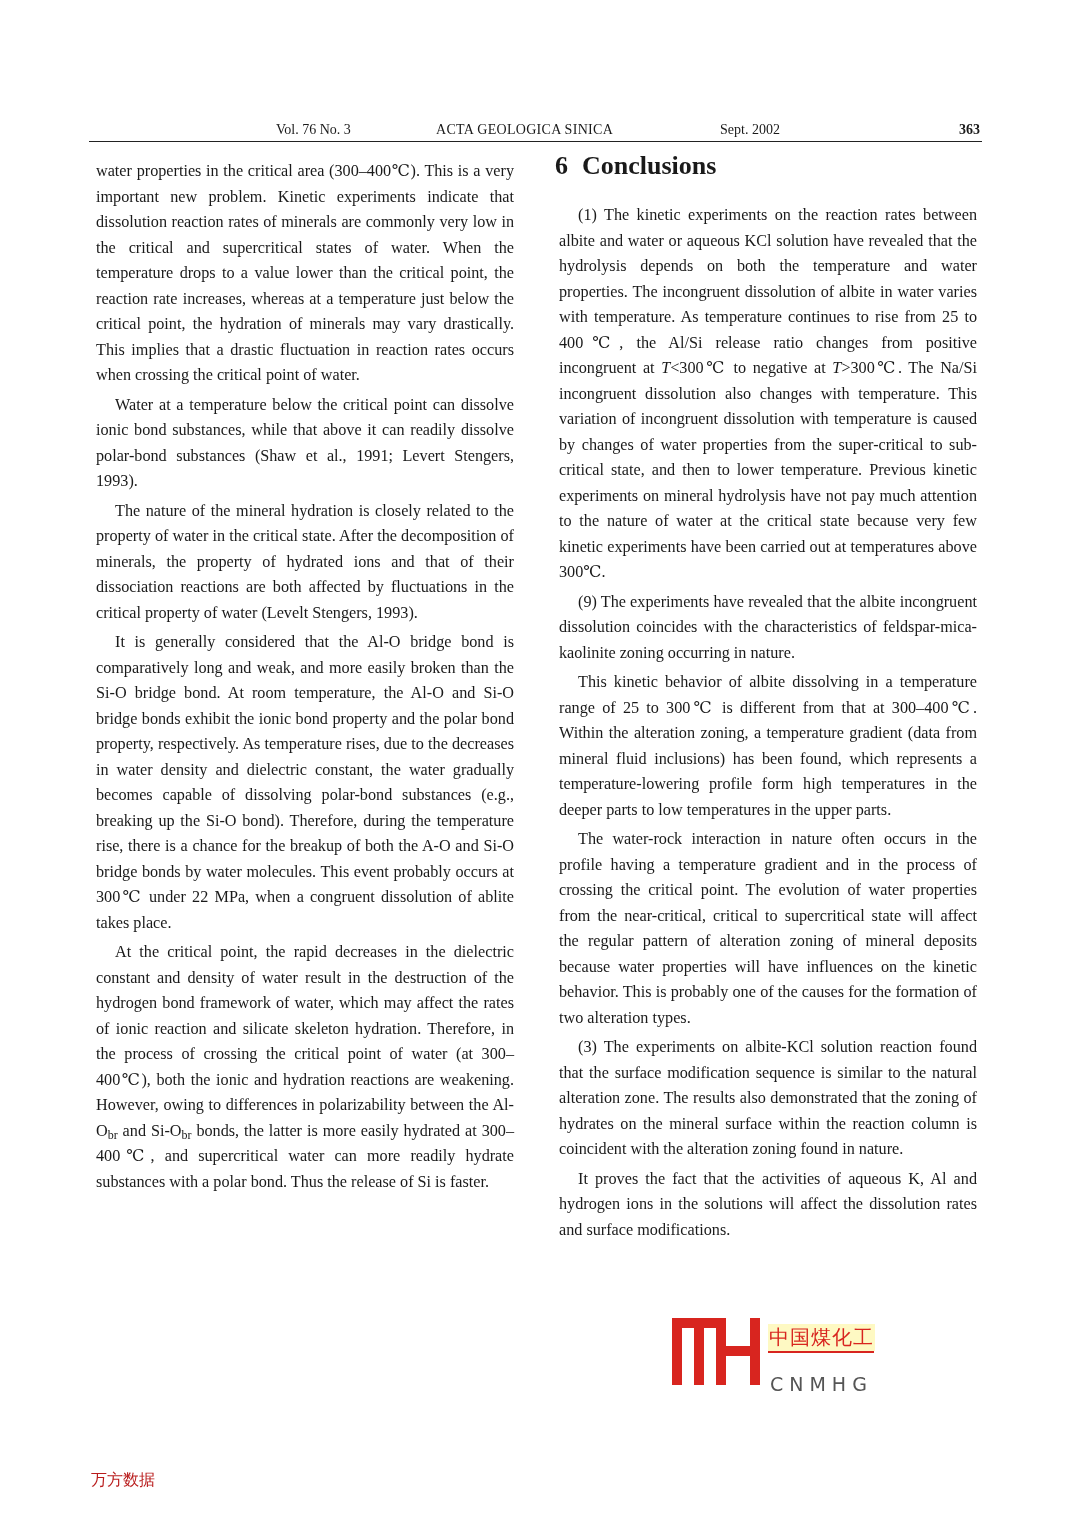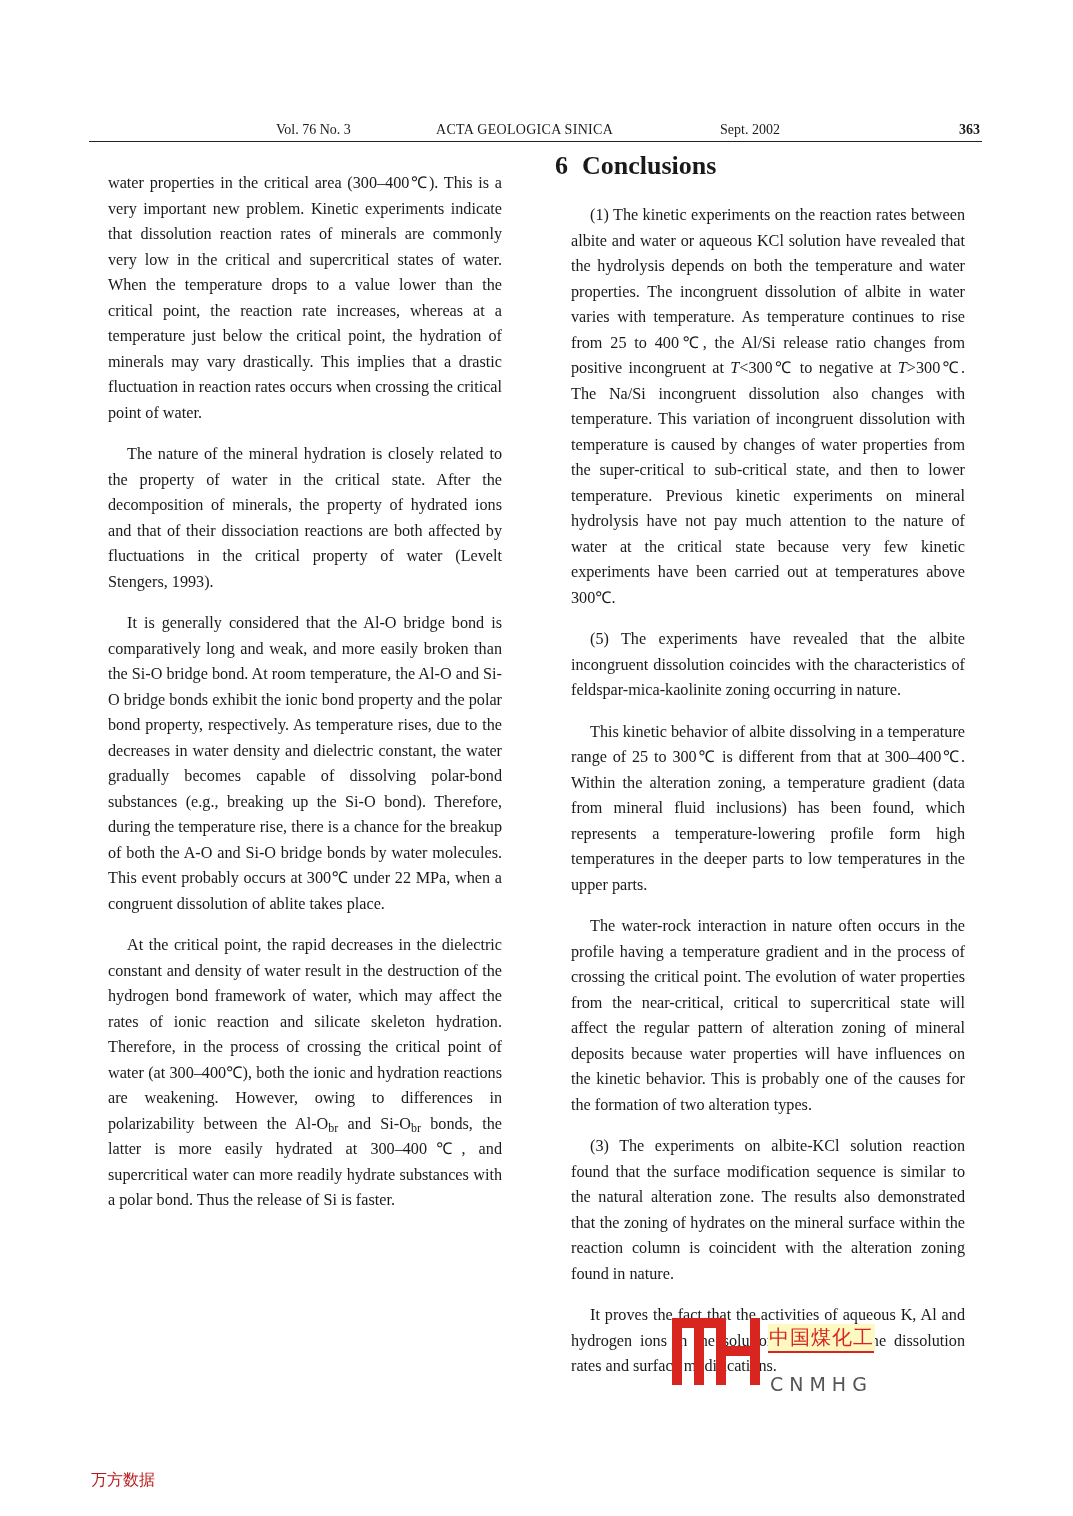--- a/index.html
+++ b/index.html
@@ -9,21 +9,21 @@
             border-bottom: 1.5px solid #222; font-size: 14px; }
   .header span { position: absolute; top: 1px; }
   .h-vol { left: 187px; }
   .h-journal { left: 347px; letter-spacing: 0.3px; }
   .h-date { left: 631px; }
   .h-page { right: 2px; font-weight: bold; }
   .col { position: absolute; top: 155px; width: 426px; font-size: 16.2px; line-height: 25.5px;
          text-align: justify; }
   .col-left { left: 92px; }
   .col-right { left: 555px; }
-  .col p { margin: 16px; font-family: Liberation Serif, serif; }
+  .col p { margin: 4px; }
   .col p.indent { text-indent: 19px; }
   .section-title { font-weight: bold; font-size: 26px; margin: 0 0 26px 0; line-height: 22px; }
   .section-title .num { margin-right: 14px; }
   sub { font-size: 12px; vertical-align: -3px; line-height: 0; }
   .footer { position: absolute; left: 91px; top: 1470px; font-family: "DejaVu Sans", sans-serif;
             font-size: 16px; color: #b91c1c; }
   .logo { position: absolute; left: 672px; top: 1318px; width: 210px; height: 70px; background: transparent; }
   .logo-mark { position: absolute; left: 0; top: 0; width: 88px; height: 67px; }
   .logo-cn { position: absolute; left: 96px; top: 6px; font-family: "DejaVu Sans", sans-serif;
              font-size: 20px; color: #d8251f; letter-spacing: 1px; background: #fef9c3; padding: 0 1px; }
@@ -36,29 +36,30 @@
 
 <div class="header">
   <span class="h-vol">Vol. 76 No. 3</span>
   <span class="h-journal">ACTA GEOLOGICA SINICA</span>
   <span class="h-date">Sept.  2002</span>
   <span class="h-page">363</span>
 </div>
 
 <div class="col col-left">
   <p>water properties in the critical area (300–400℃). This is a very important new problem. Kinetic experiments indicate that dissolution reaction rates of minerals are commonly very low in the critical and supercritical states of water. When the temperature drops to a value lower than the critical point, the reaction rate increases, whereas at a temperature just below the critical point, the hydration of minerals may vary drastically. This implies that a drastic fluctuation in reaction rates occurs when crossing the critical point of water.</p>
+  <p class="indent">Water at a temperature below the critical point can dissolve ionic bond substances, while that above it can readily dissolve polar-bond substances (Shaw et al., 1991; Levert Stengers, 1993).</p>
   <p class="indent">The nature of the mineral hydration is closely related to the property of water in the critical state. After the decomposition of minerals, the property of hydrated ions and that of their dissociation reactions are both affected by fluctuations in the critical property of water (Levelt Stengers, 1993).</p>
   <p class="indent">It is generally considered that the Al-O bridge bond is comparatively long and weak, and more easily broken than the Si-O bridge bond. At room temperature, the Al-O and Si-O bridge bonds exhibit the ionic bond property and the polar bond property, respectively. As temperature rises, due to the decreases in water density and dielectric constant, the water gradually becomes capable of dissolving polar-bond substances (e.g., breaking up the Si-O bond). Therefore, during the temperature rise, there is a chance for the breakup of both the A-O and Si-O bridge bonds by water molecules. This event probably occurs at 300℃ under 22 MPa, when a congruent dissolution of ablite takes place.</p>
   <p class="indent"><span>At the critical point, the rapid decreases in the dielectric constant and density of water result in the destruction of the hydrogen bond framework of water, which may affect the rates of ionic reaction and silicate skeleton hydration. Therefore, in the process of crossing the critical point of water (at 300–400℃), both the ionic and hydration reactions are weakening. However, owing to differences in polarizability between the Al-O</span><sub>br</sub><span> and Si-O</span><sub>br</sub><span> bonds, the latter is more easily hydrated at 300–400℃, and supercritical water can more readily hydrate substances with a polar bond. Thus the release of Si is faster.</span></p>
 </div>
 
 <div class="col col-right">
   <h2 class="section-title"><span class="num">6</span><span>Conclusions</span></h2>
   <p class="indent"><span>(1) The kinetic experiments on the reaction rates between albite and water or aqueous KCl solution have revealed that the hydrolysis depends on both the temperature and water properties. The incongruent dissolution of albite in water varies with temperature. As temperature continues to rise from 25 to 400℃, the Al/Si release ratio changes from positive incongruent at </span><i>T</i><span>&lt;300℃ to negative at </span><i>T</i><span>&gt;300℃. The Na/Si incongruent dissolution also changes with temperature. This variation of incongruent dissolution with temperature is caused by changes of water properties from the super-critical to sub-critical state, and then to lower temperature. Previous kinetic experiments on mineral hydrolysis have not pay much attention to the nature of water at the critical state because very few kinetic experiments have been carried out at temperatures above 300℃.</span></p>
-  <p class="indent">(5) The experiments have revealed that the albite incongruent dissolution coincides with the characteristics of feldspar-mica-kaolinite zoning occurring in nature.</p>
+  <p class="indent">(9) The experiments have revealed that the albite incongruent dissolution coincides with the characteristics of feldspar-mica-kaolinite zoning occurring in nature.</p>
   <p class="indent">This kinetic behavior of albite dissolving in a temperature range of 25 to 300℃ is different from that at 300–400℃. Within the alteration zoning, a temperature gradient (data from mineral fluid inclusions) has been found, which represents a temperature-lowering profile form high temperatures in the deeper parts to low temperatures in the upper parts.</p>
   <p class="indent">The water-rock interaction in nature often occurs in the profile having a temperature gradient and in the process of crossing the critical point. The evolution of water properties from the near-critical, critical to supercritical state will affect the regular pattern of alteration zoning of mineral deposits because water properties will have influences on the kinetic behavior. This is probably one of the causes for the formation of two alteration types.</p>
   <p class="indent">(3) The experiments on albite-KCl solution reaction found that the surface modification sequence is similar to the natural alteration zone. The results also demonstrated that the zoning of hydrates on the mineral surface within the reaction column is coincident with the alteration zoning found in nature.</p>
   <p class="indent">It proves the fact that the activities of aqueous K, Al and hydrogen ions in the solutions will affect the dissolution rates and surface modifications.</p>
 </div>
 
 <div class="logo">
   <svg class="logo-mark" viewBox="0 0 88 67">
     <g fill="#d8251f">
       <rect x="0" y="0" width="10" height="67"></rect>

